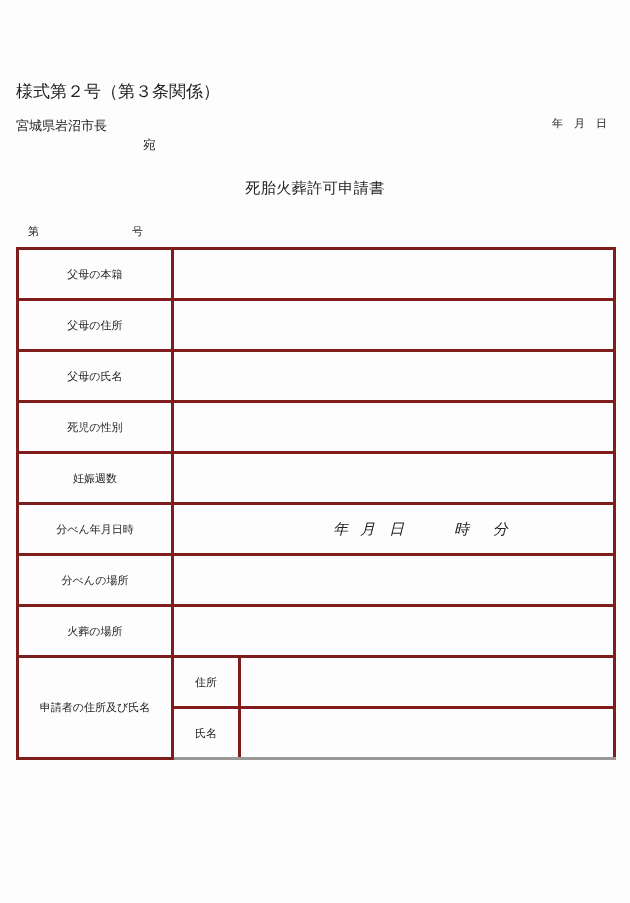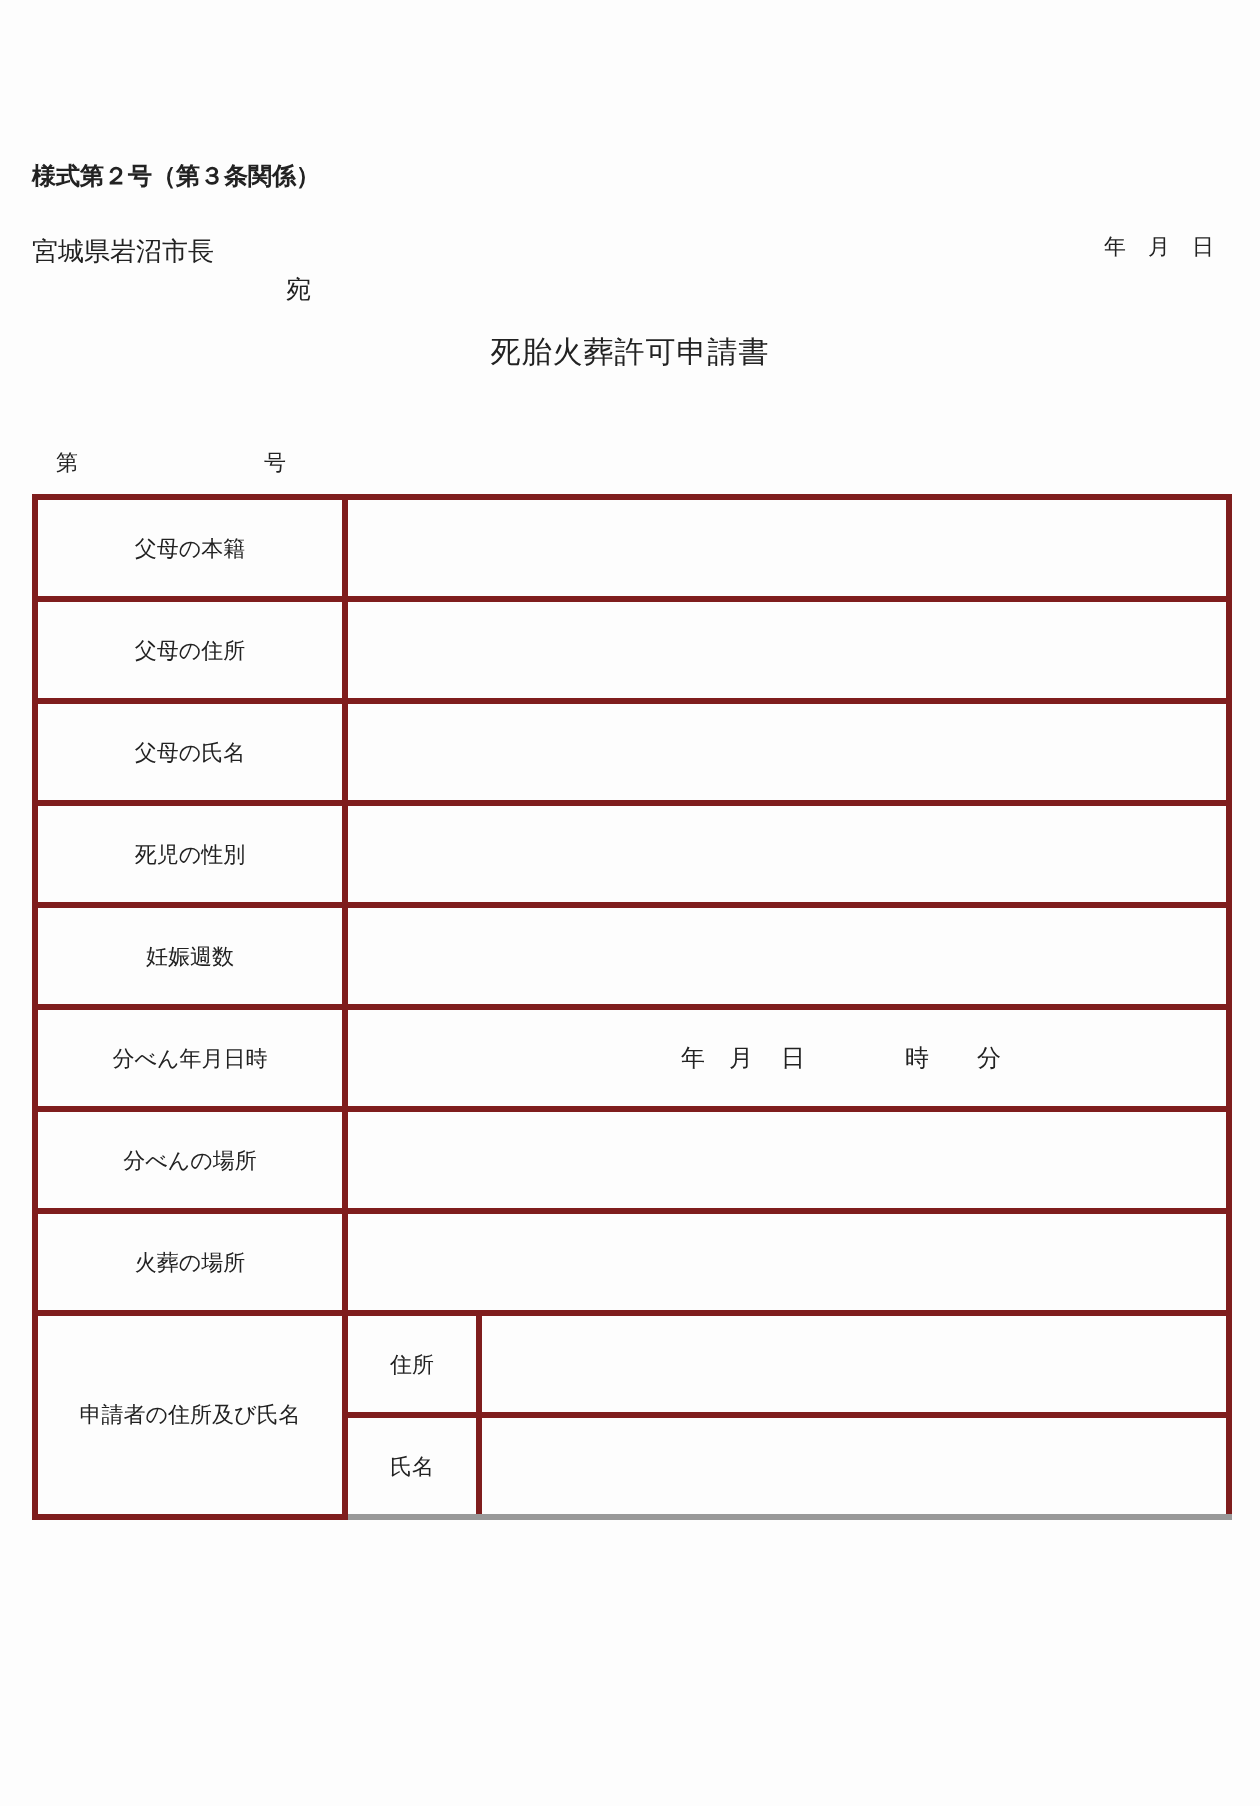--- a/index.html
+++ b/index.html
@@ -5,25 +5,25 @@
     html, body { margin: 0; padding: 0; }
     body {
       width: 630px; height: 903px;
       background: #fdfdfd;
       font-family: "DejaVu Serif", "Liberation Serif", serif;
       color: #222;
       position: relative;
       overflow: hidden;
     }
     .abs { position: absolute; white-space: nowrap; }
-    .form-no { left: 16px; top: 80px; font-size: 12px; font-weight: bold; }
+    .form-no { left: 16px; top: 80px; font-size: 17px; }
     .date-line { left: 552px; top: 116px; font-size: 11px; word-spacing: 8px; }
     .addressee { left: 16px; top: 117px; font-size: 13px; }
     .honorific { left: 143px; top: 137px; font-size: 12.5px; }
-    .title { left: 0; width: 630px; top: 167px; text-align: center; font-size: 15px; letter-spacing: 0.5px; }
+    .title { left: 0; width: 630px; top: 179px; text-align: center; font-size: 15px; letter-spacing: 0.5px; }
     .number { left: 28px; top: 224px; font-size: 11px; }
     .number .gap { display: inline-block; width: 93px; }
 
     table.form {
       position: absolute; left: 16px; top: 247px;
       width: 600px;
       border-collapse: collapse;
       font-size: 11px;
     }
     table.form td {
@@ -32,21 +32,21 @@
       padding: 0;
       text-align: center;
       vertical-align: middle;
     }
     td.label { width: 152px; }
     td.value { text-align: left; }
     td.sublabel { width: 64px; border-color: #999 #aaa #999 #666; }
     td.subvalue { border-color: #999 #666 #999 #aaa; }
     tr.last td { border-bottom-color: #999; }
     .datetime span { display: inline-block; }
-    .dt-inner { padding-left: 54px; font-size: 12px; }
+    .dt-inner { padding-left: 54px; font-size: 15px; font-style: italic; }
   </style>
 </head>
 <body>
 
 <div class="abs form-no">様式第２号（第３条関係）</div>
 <div class="abs date-line">年　月　日</div>
 <div class="abs addressee">宮城県岩沼市長</div>
 <div class="abs honorific">宛</div>
 <div class="abs title">死胎火葬許可申請書</div>
 <div class="abs number">

